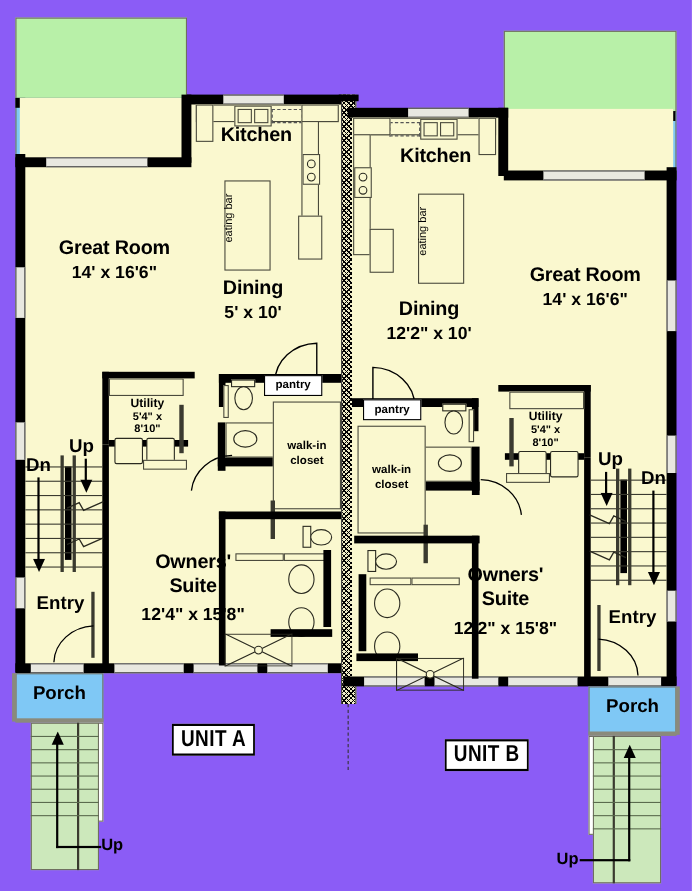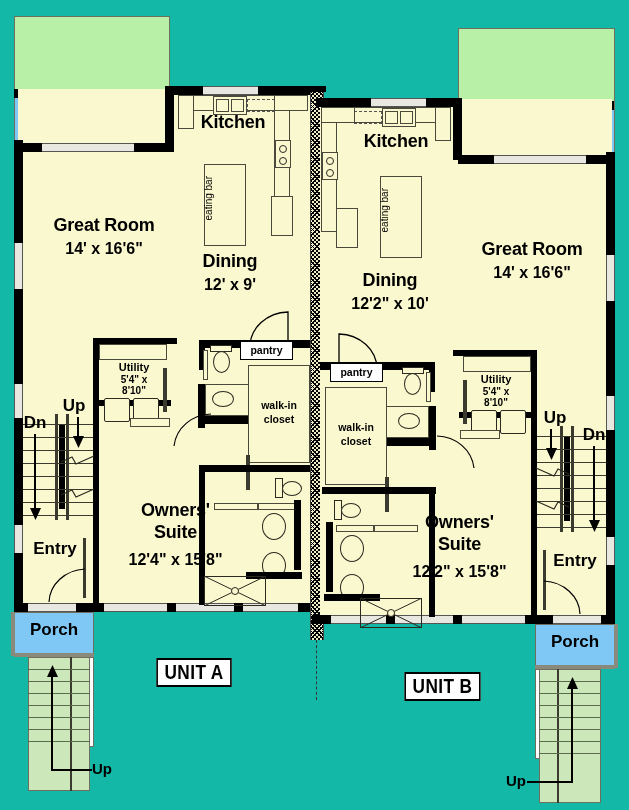--- a/index.html
+++ b/index.html
@@ -1,21 +1,21 @@
 <!DOCTYPE html>
 <html><head>
 <meta charset="utf-8">
 <title>Duplex Floor Plan</title>
 <style>
   html,body{margin:0;padding:0;background:#ffffff;}
   body{font-family:"Liberation Sans",sans-serif;}
   #plan{
     position:relative;
     width:629px;height:810px;
-    background:#14b8a6;
+    background:#8b5cf6;
     overflow:hidden;
   }
   .abs{position:absolute;box-sizing:border-box;}
   
   .fill-interior{background:#faf8cf;}
   .fill-patio{background:#7fc8f5;}
   .fill-roof{background:#b8f0a8;}
   .fill-porch{background:#7fc8f5;}
   .fill-deckstair{background:#cce8bb;}
   .fill-white{background:#ffffff;}
@@ -122,21 +122,21 @@
   <div class="fx fx-oval" style="left:279px;top:157px;width:8px;height:8px;"></div>
   <div class="cab" style="left:271px;top:196px;width:22px;height:40px;"></div>
 
   <div class="cab" style="left:204px;top:164px;width:42px;height:82px;"></div>
   <div class="lbl tiny vert" style="left:204px;top:176px;width:42px;font-weight:normal;">eating bar</div>
 
   <div class="lbl room-name" style="left:178px;top:113px;width:110px;">Kitchen</div>
   <div class="lbl room-name" style="left:24px;top:216px;width:160px;">Great Room</div>
   <div class="lbl room-dim" style="left:24px;top:240px;width:160px;">14' x 16'6"</div>
   <div class="lbl room-name" style="left:175px;top:252px;width:110px;">Dining</div>
-  <div class="lbl room-dim" style="left:175px;top:276px;width:110px;">12' x 9'</div>
+  <div class="lbl room-dim" style="left:175px;top:276px;width:110px;">5' x 10'</div>
 
   <div class="abs wall" style="left:93px;top:338px;width:6px;height:66px;"></div>
   <div class="abs wall" style="left:93px;top:338px;width:84px;height:6px;"></div>
   <div class="abs wall" style="left:99px;top:400px;width:72px;height:6px;"></div>
   <div class="cab" style="left:99px;top:344px;width:68px;height:16px;"></div>
   <div class="lbl small-name" style="left:99px;top:362px;width:70px;">Utility</div>
   <div class="lbl small-dim" style="left:99px;top:375px;width:70px;">5'4" x</div>
   <div class="lbl small-dim" style="left:99px;top:386px;width:70px;">8'10"</div>
   <div class="fx" style="left:104px;top:398px;width:26px;height:24px;border-radius:2px;"></div>
   <div class="fx" style="left:133px;top:398px;width:26px;height:24px;border-radius:2px;"></div>

